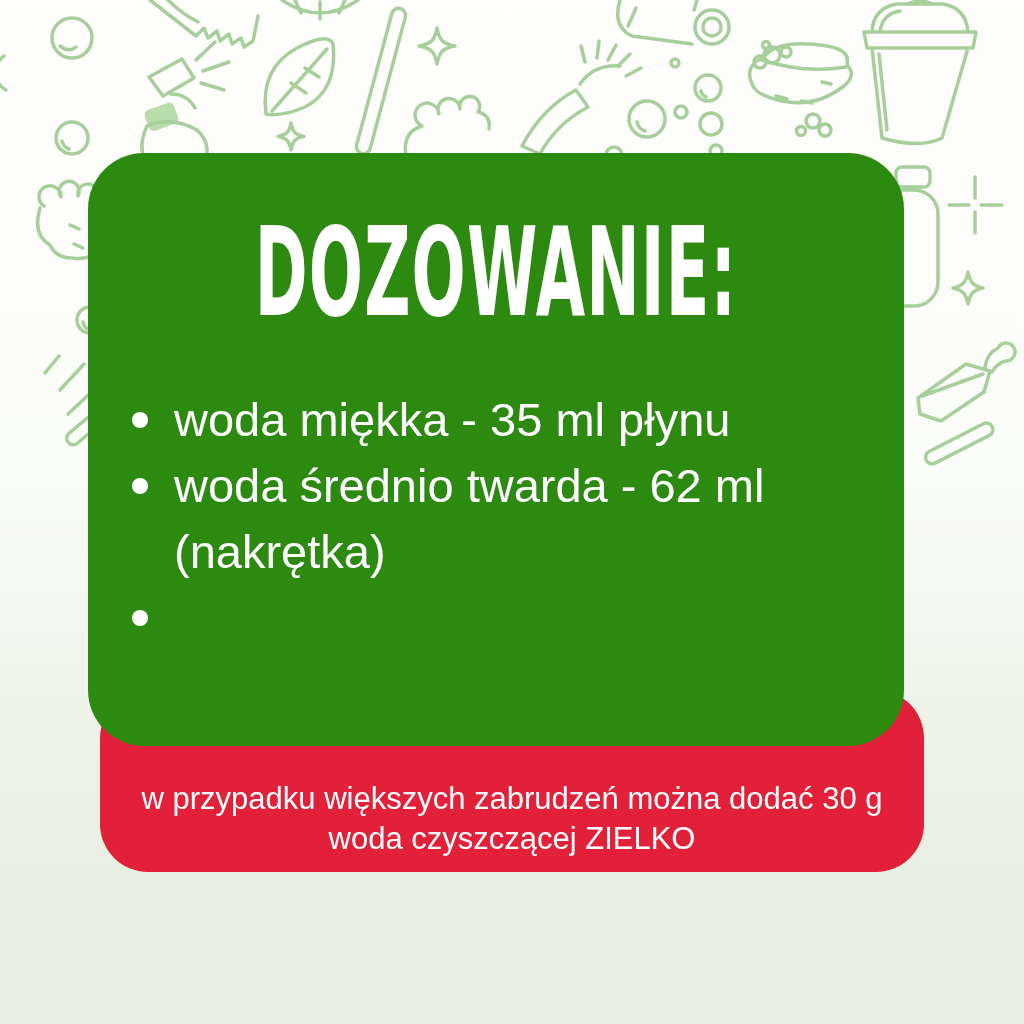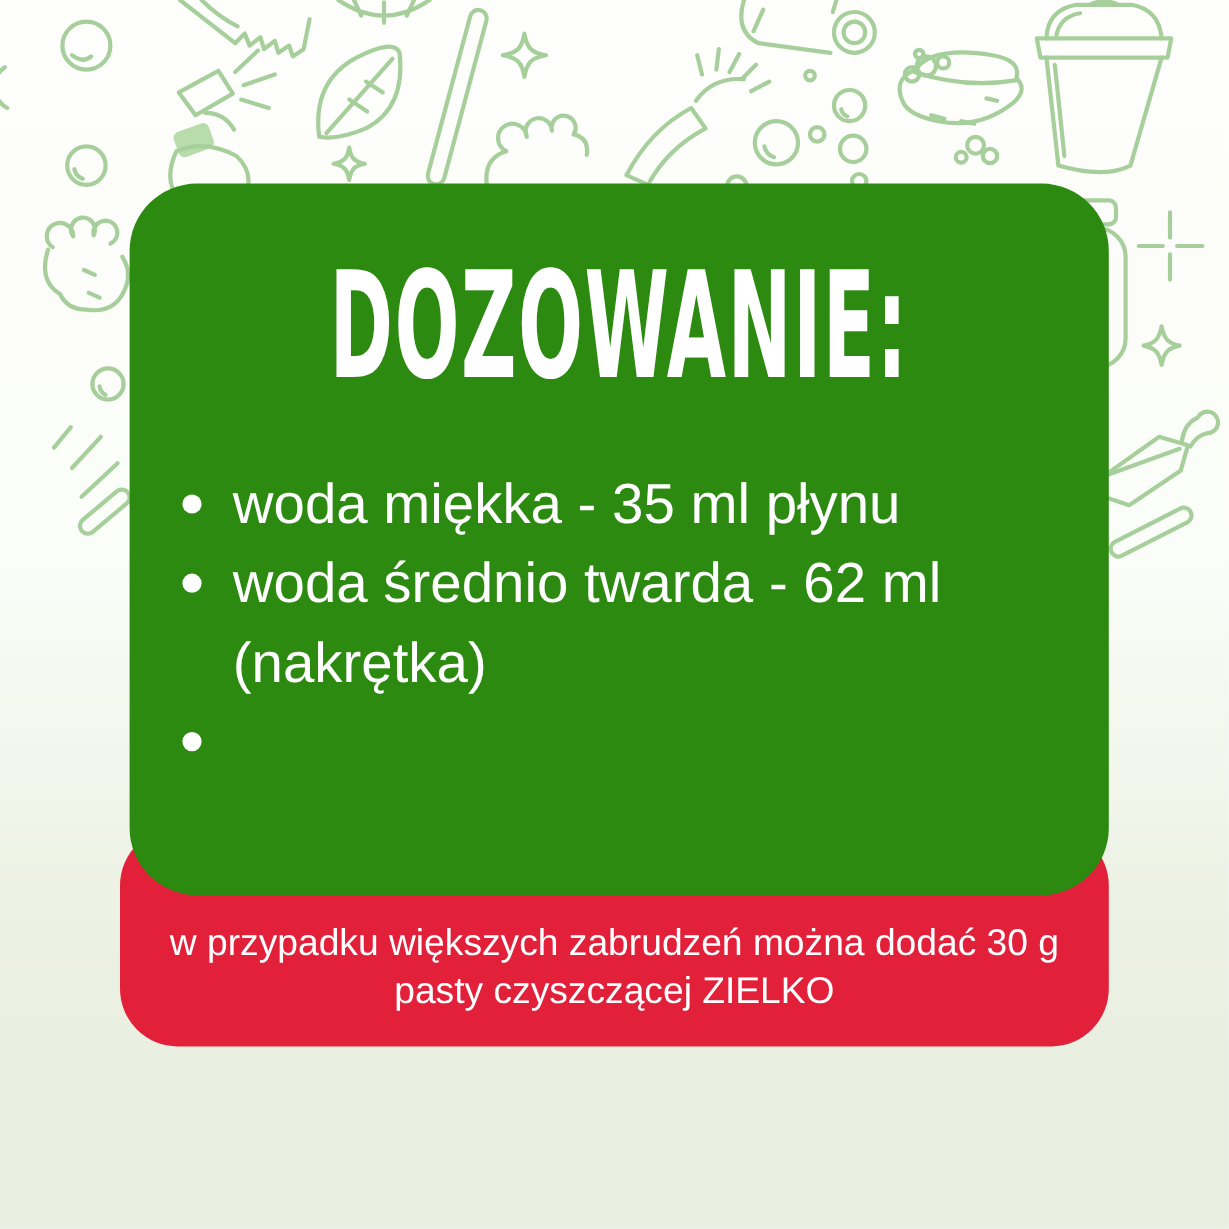--- a/index.html
+++ b/index.html
@@ -25,34 +25,34 @@
     top: 690px;
     width: 824px;
     height: 182px;
     background: #e2203a;
     border-radius: 48px;
     z-index: 2;
     display: flex;
     flex-direction: column;
     justify-content: flex-end;
     align-items: center;
-    padding-bottom: 26px;
+    padding-bottom: 13px;
     box-sizing: border-box;
   }
   .note-line {
     color: #ffffff;
     font-size: 31px;
     line-height: 40px;
     text-align: center;
     white-space: nowrap;
   }
 
   .card {
     position: absolute;
-    left: 108px;
+    left: 88px;
     top: 153px;
     width: 816px;
     height: 593px;
     background: #2d8a11;
     border-radius: 56px;
     z-index: 3;
     box-sizing: border-box;
   }
 
   .title-wrap {
@@ -236,21 +236,21 @@
 
       <g>
         <rect x="62" y="420" width="50" height="13" rx="6.5" transform="rotate(-40 87 426)"></rect>
       </g>
 
     </g>
   </svg>
 
   <div class="note">
     <div class="note-line">w przypadku większych zabrudzeń można dodać 30 g</div>
-    <div class="note-line">pasty czyszczącej ZIELKO</div>
+    <div class="note-line">woda czyszczącej ZIELKO</div>
   </div>
 
   <div class="card">
     <div class="title-wrap">
       <h1 class="title">DOZOWANIE:</h1>
     </div>
     <ul class="bullets">
       <li class="bullet">
         <span class="dot"></span>
         <span class="bullet-text">woda miękka - 35 ml płynu</span>

